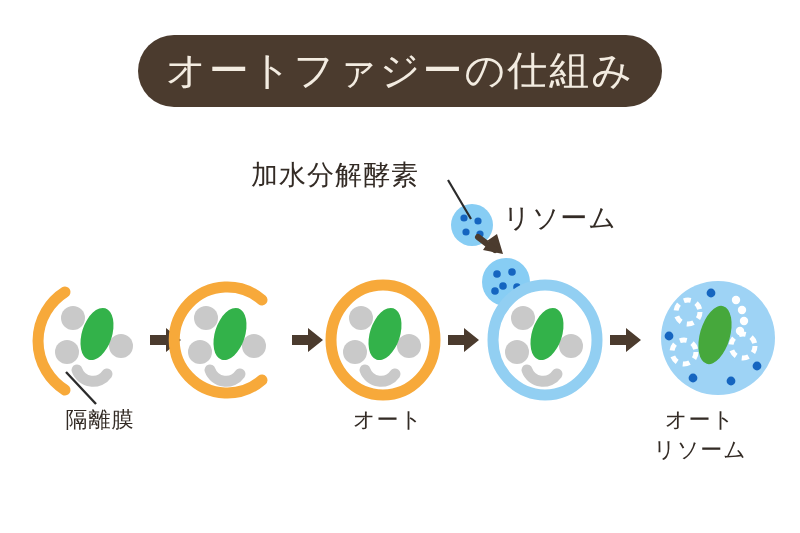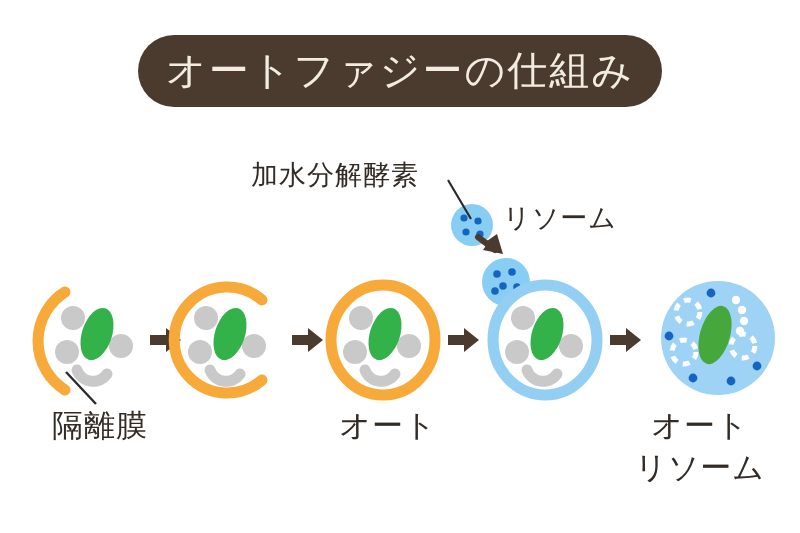--- a/index.html
+++ b/index.html
@@ -64,21 +64,21 @@
     top: 203px;
     font-size: 27px;
     letter-spacing: 1px;
   }
 
   
   .caption {
     position: absolute;
     color: #332b25;
     text-align: center;
-    font-size: 31px;
+    font-size: 22px;
     letter-spacing: 1px;
     line-height: 1.35;
     font-family: "Liberation Serif", "DejaVu Serif", serif;
   }
   .caption-1 { left: 10px;  top: 405px; width: 180px; }
   .caption-3 { left: 278px; top: 405px; width: 220px; }
   .caption-5 { left: 600px; top: 405px; width: 200px; }
 
   
   #diagram {

